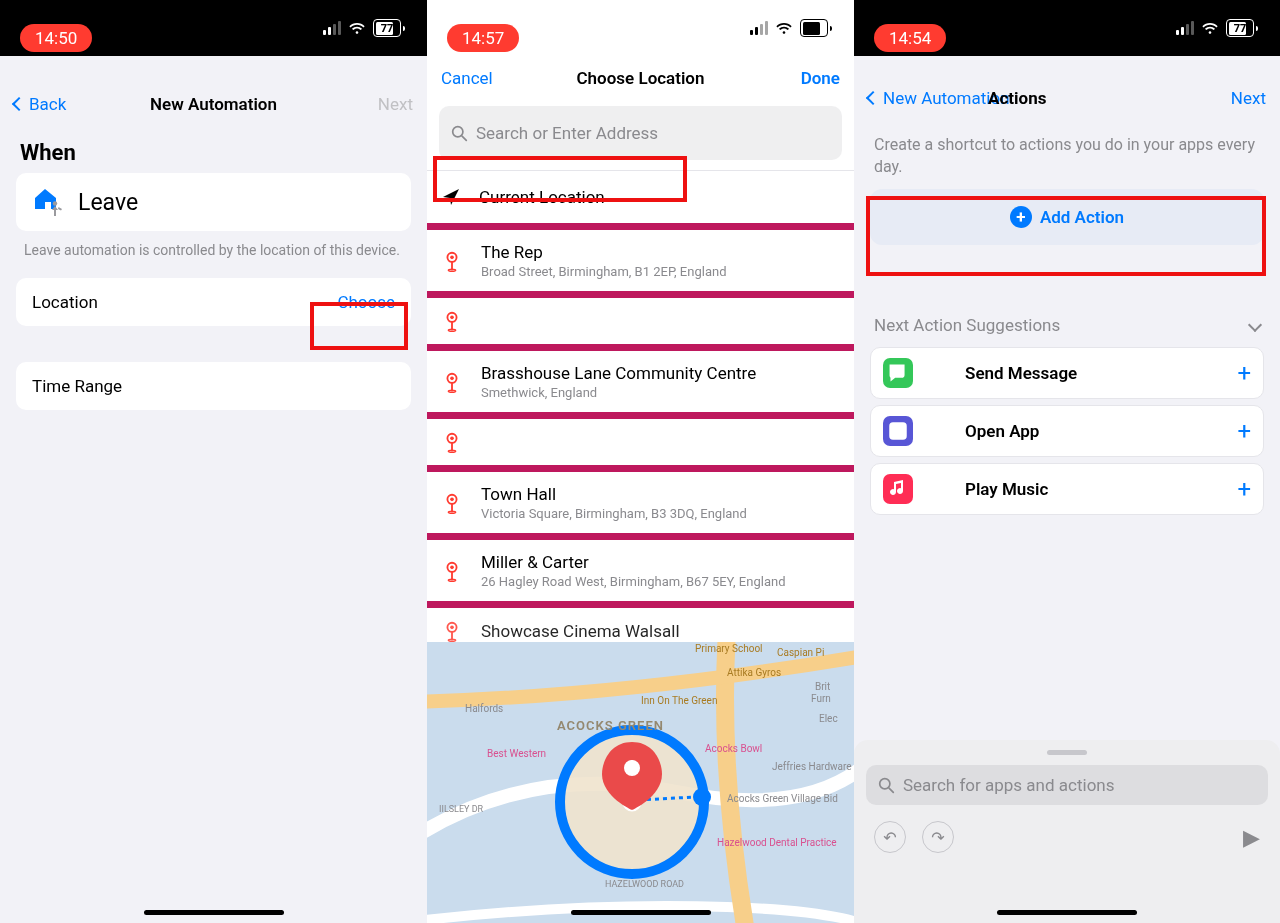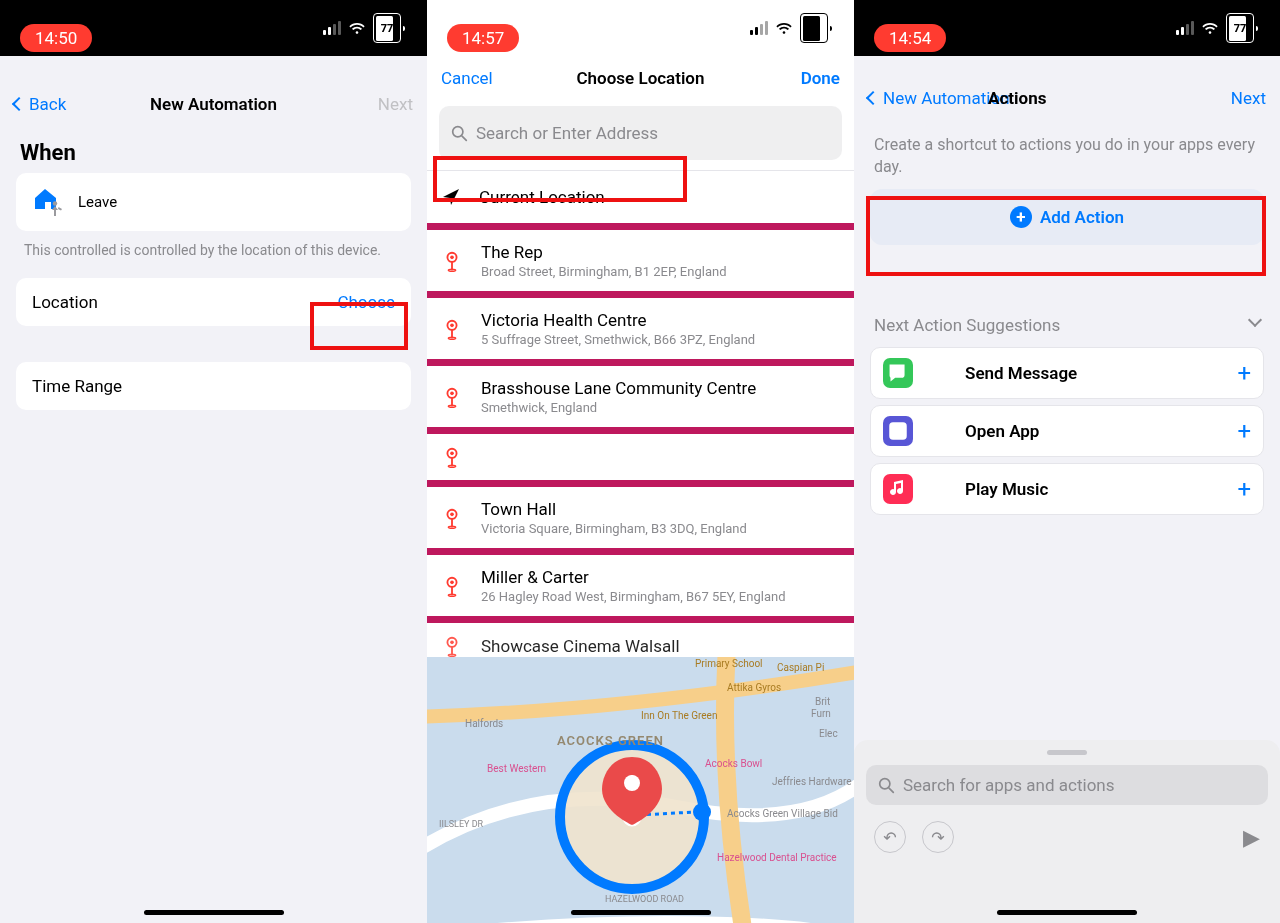--- a/index.html
+++ b/index.html
@@ -14,21 +14,21 @@
   .statusbar.black { background:#000; color:#fff; }
   .statusbar.white { background:#fff; color:#000; }
   .time-pill { background:#ff3b30; color:#fff; font-weight:400; font-size:17px; padding:4px 15px; border-radius:16px;margin-top:20px; }
   .status-icons { display:flex; align-items:center; gap:7px; }
   .signal-bars { display:flex; align-items:flex-end; gap:2px; height:14px; }
   .signal-bars span { width:3px; background:currentColor; border-radius:1px; }
   .signal-bars span:nth-child(1){height:5px;} .signal-bars span:nth-child(2){height:8px;}
   .signal-bars span:nth-child(3){height:11px;opacity:.35;} .signal-bars span:nth-child(4){height:14px;opacity:.35;}
   .wifi-icon { width:18px; height:14px; position:relative; }
   .battery { display:flex; align-items:center; gap:2px; }
-  .batt-body { width:28px; height:30px; border:1.5px solid currentColor; border-radius:4px; position:relative; padding:1.5px; display:flex; align-items:center; }
+  .batt-body { width:28px; height:18px; border:1.5px solid currentColor; border-radius:4px; position:relative; padding:1.5px; display:flex; align-items:center; }
   .batt-fill { height:100%; background:currentColor; border-radius:1.5px; }
   .batt-txt { position:absolute; left:0; right:0; text-align:center; font-size:11px; font-weight:700; mix-blend-mode:difference; color:#fff; }
   .statusbar.white .batt-txt { color:#000; mix-blend-mode:normal; }
   .batt-tip { width:2px; height:5px; background:currentColor; border-radius:0 2px 2px 0; }
 
   
   .navbar { height:44px; display:flex; align-items:center; justify-content:space-between; padding:0 14px; }
   .navbar .left,.navbar .right { flex:0 0 auto; min-width:80px; display:flex; align-items:center; gap:3px; }
   .navbar .right { justify-content:flex-end; }
   .navbar .title { flex:1; text-align:center; font-weight:600; font-size:17px; }
@@ -53,21 +53,21 @@
   .loc-row .txt { flex:1; }
   .loc-row .name { font-size:17px; }
   .loc-row .addr { font-size:13px; color:#8a8a8e; margin-top:2px; }
   .pin-icon { width:22px; height:22px; }
   .map-area { position:relative; width:100%; height:332px; overflow:hidden; }
 
   
   .help-txt { font-size:16px; color:#8a8a8e; padding:14px 20px 12px; line-height:1.35; }
   .add-action-btn { margin:0 16px; background:#e7ebf5; border-radius:12px; height:56px; display:flex; align-items:center; justify-content:center; gap:8px; color:#007aff; font-size:17px; font-weight:600; }
   .plus-circle { width:22px; height:22px; border-radius:50%; background:#007aff; color:#fff; display:flex; align-items:center; justify-content:center; font-size:17px; font-weight:700; line-height:1; }
-  .suggest-head { display:flex; justify-content:space-between; align-items:flex-start; padding:0 20px 6px; margin-top:70px; color:#8a8a8e; font-size:17px;}
+  .suggest-head { display:flex; justify-content:space-between; align-items:center; padding:0 20px 6px; margin-top:70px; color:#8a8a8e; font-size:17px;}
   .sugg-card { background:#fff; border:1px solid #e5e5ea; border-radius:10px; margin:6px 16px 0; display:flex; align-items:center; padding:10px 12px; gap:12px; }
   .sugg-card .label { flex:1; font-size:17px; font-weight:600;margin-left:40px; }
   .app-icon { width:30px; height:30px; border-radius:7px; }
   .plus-thin { color:#007aff; font-size:24px; font-weight:400; }
   .bottom-sheet { position:absolute; left:0; right:0; bottom:0; background:#eeeef0; border-top-left-radius:14px; border-top-right-radius:14px; padding:10px 12px 70px; }
   .grabber { width:40px; height:5px; background:#c7c7cc; border-radius:3px; margin:0 auto 10px; }
   .sheet-search { background:rgba(120,120,128,.14); border-radius:10px; padding:10px 12px; display:flex; align-items:center; gap:8px; color:#8a8a8e; font-size:17px; }
   .sheet-controls { display:flex; justify-content:space-between; align-items:center; padding:16px 8px 0; }
   .ctrl-btn { width:32px; height:32px; border:1.5px solid #c7c7cc; border-radius:50%; display:flex; align-items:center; justify-content:center; color:#8a8a8e; font-size:16px; }
   .play { color:#8a8a8e; font-size:22px; }
@@ -118,24 +118,24 @@
   <div class="card">
     <div class="leave-row">
       <svg class="leave-icon-svg" width="32" height="30" viewBox="0 0 32 30">
         <path fill="#007aff" d="M13 2 L24 11 V22 H19 V15 H13 V22 H3 V11 Z"></path>
         <g fill="#9a9a9e" transform="translate(18,14)">
           <circle cx="5" cy="2.5" r="2.2"></circle>
           <path d="M5 5 L2 9 L4 9 L4 15 L6 15 L6 9 L8 9 Z"></path>
           <path d="M8.5 6 L12 8 L11 9.5 L8 8 Z"></path>
         </g>
       </svg>
-      <span style="font-size:15px">Leave</span>
-    </div>
-  </div>
-  <div class="sub-note">This controlled is controlled by the location of this device.</div>
+      <span style="font-size:23px">Leave</span>
+    </div>
+  </div>
+  <div class="sub-note">Leave automation is controlled by the location of this device.</div>
 
   <div class="card" style="position:relative">
     <div class="row">
       <span>Location</span>
       <span class="choose">Choose</span>
     </div>
   </div>
 
   <div class="red-box" style="left:310px;top:302px;width:98px;height:48px"></div>
 
@@ -207,24 +207,20 @@
       <div class="addr">Broad Street, Birmingham, B1 2EP, England</div>
     </div>
         </div>
         <div class="loc-row">
     <svg class="pin-icon" viewBox="0 0 24 24">
             <circle cx="12" cy="8" r="5" fill="none" stroke="#ff3b30" stroke-width="2"></circle>
             <circle cx="12" cy="8" r="2" fill="#ff3b30"></circle>
             <line x1="12" y1="13" x2="12" y2="22" stroke="#ff3b30" stroke-width="2"></line>
             <ellipse cx="12" cy="22" rx="4" ry="1.2" fill="none" stroke="#ff3b30" stroke-width="1.5"></ellipse>
           </svg>
-    <div class="txt">
-      <div class="name">Victoria Health Centre</div>
-      <div class="addr">5 Suffrage Street, Smethwick, B66 3PZ, England</div>
-    </div>
         </div>
         <div class="loc-row">
     <svg class="pin-icon" viewBox="0 0 24 24">
             <circle cx="12" cy="8" r="5" fill="none" stroke="#ff3b30" stroke-width="2"></circle>
             <circle cx="12" cy="8" r="2" fill="#ff3b30"></circle>
             <line x1="12" y1="13" x2="12" y2="22" stroke="#ff3b30" stroke-width="2"></line>
             <ellipse cx="12" cy="22" rx="4" ry="1.2" fill="none" stroke="#ff3b30" stroke-width="1.5"></ellipse>
           </svg>
     <div class="txt">
       <div class="name">Brasshouse Lane Community Centre</div>

